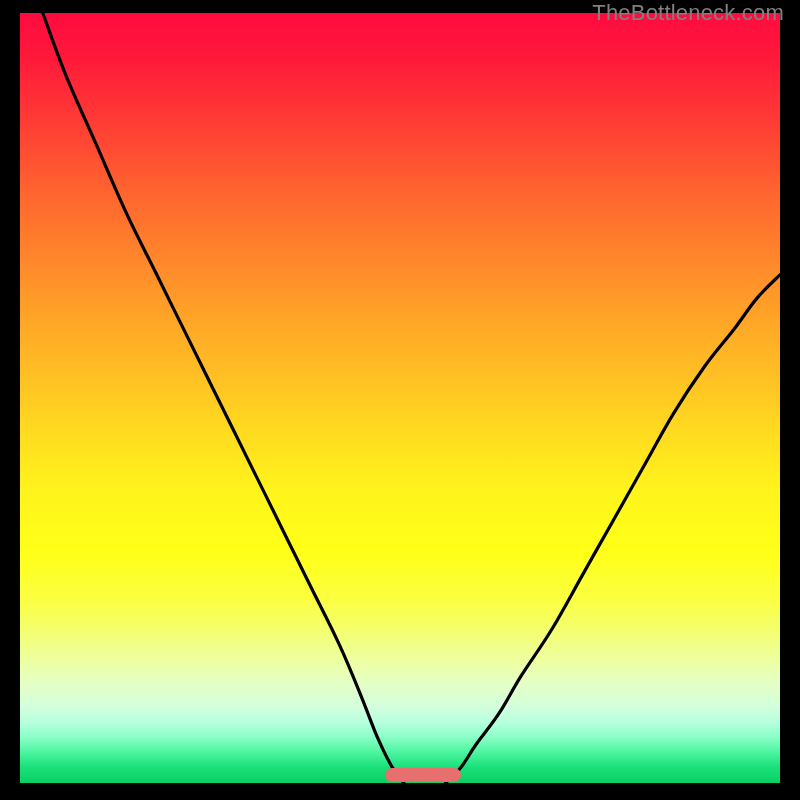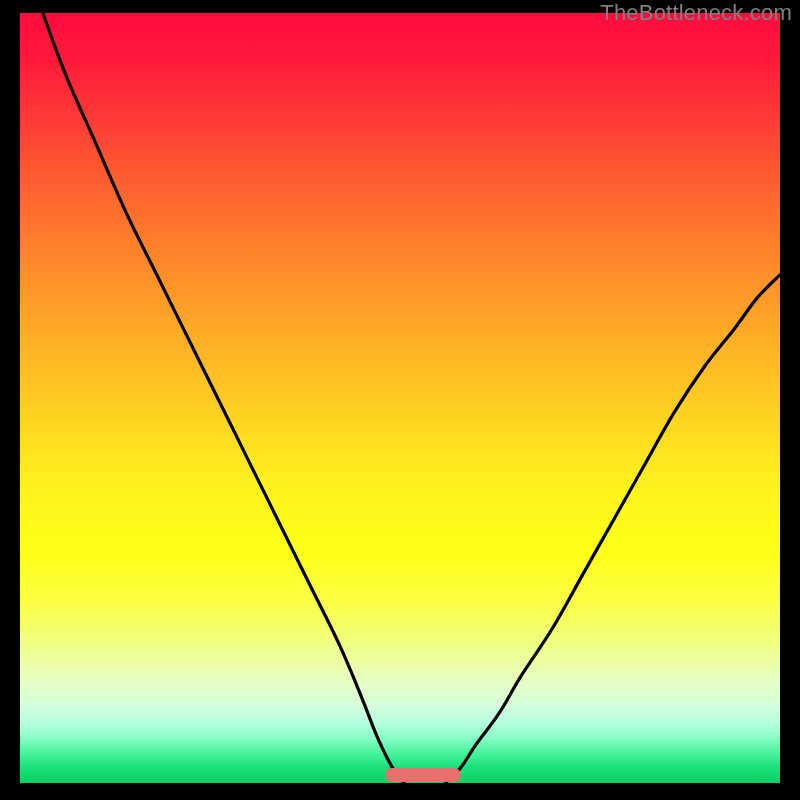--- a/index.html
+++ b/index.html
@@ -54,21 +54,21 @@
     height: 100%;
   }
   .marker {
     position: absolute;
     background: #e76f6d;
     border-radius: 10px;
   }
   .watermark {
     position: absolute;
     top: 0px;
-    right: 8px;
+    right: 16px;
     color: #808080;
     font-size: 22px;
     letter-spacing: 0.2px;
     font-weight: 400;
   }
 </style>
 </head>
 <body>
 
 <div class="stage">

